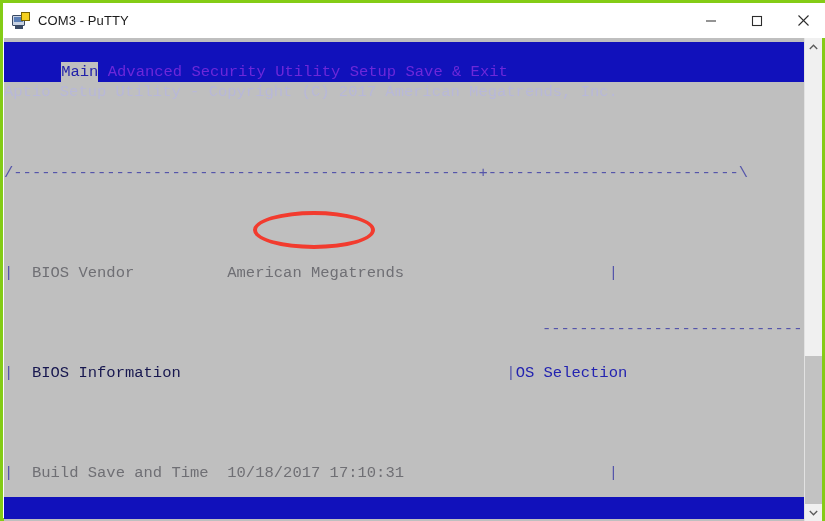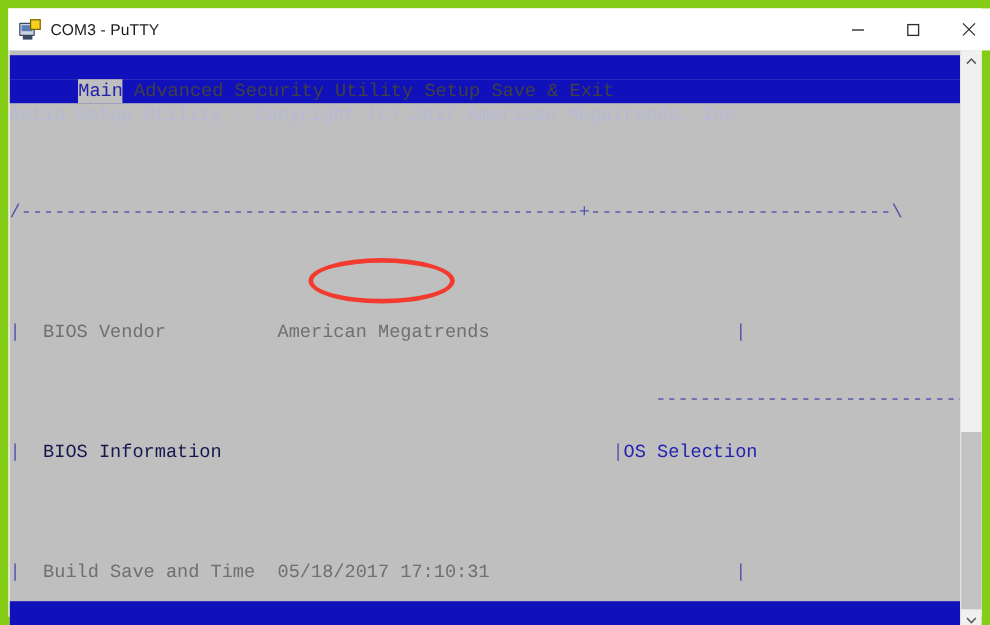--- a/index.html
+++ b/index.html
@@ -7,21 +7,21 @@
     width: 825px; height: 521px;
     overflow: hidden;
     background: #ffffff;
     font-family: "Liberation Sans", sans-serif;
   }
 
   #app {
     position: relative;
     width: 825px; height: 521px;
     background: #ffffff;
-    border: 7px solid #84cc16;
+    border: 3px solid #84cc16;
   }
 
   
   #titlebar {
     position: absolute; left: 0; top: 0;
     width: 823px; height: 35px;
     background: #ffffff;
     display: flex; align-items: center;
   }
   #titlebar-left {
@@ -103,21 +103,21 @@
   
   #menu-row {
     position: absolute; top: 24px; left: 0;
     width: 806px; height: 20px;
     line-height: 20px;
     display: flex; align-items: center;
     white-space: pre;
     margin-left: 20px;
   }
   #menu-row .pad { color: transparent; }
-  .menu-item { color: #404040; }
+  .menu-item { color: #6d28d9; }
   .menu-item.active {
     background: #bfbfbf;
     color: #2222aa;
   }
 
   
   #body-text {
     position: absolute;
     left: 0; top: 45px;
     width: 806px; height: 414px;
@@ -236,21 +236,21 @@
       
       <span class="ln c-border">/--------------------------------------------------+---------------------------\</span>
 
       
       <span class="ln"><span class="c-border">|</span><span class="c-gray">  <span>BIOS Vendor</span></span><span>          </span><span class="c-gray">American Megatrends</span><span>                      </span><span class="c-border">|</span><span>                             </span></span>
 
       
       <span class="ln"><span class="c-border">|</span><span class="c-dark">  <span>BIOS Information</span></span><span>                                   </span><span class="c-border">|</span><span class="c-blue">OS Selection</span><span>                             </span></span>
 
       
-      <span class="ln"><span class="c-border">|</span><span class="c-gray">  <span>Build Save and Time</span></span><span>  </span><span class="c-gray">05/18/2017 17:10:31</span><span>                      </span><span class="c-border">|</span><span>                             </span></span>
+      <span class="ln"><span class="c-border">|</span><span class="c-gray">  <span>Build Save and Time</span></span><span>  </span><span class="c-gray">10/18/2017 17:10:31</span><span>                      </span><span class="c-border">|</span><span>                             </span></span>
 
       
       
 
       
       
 
       
       
 

